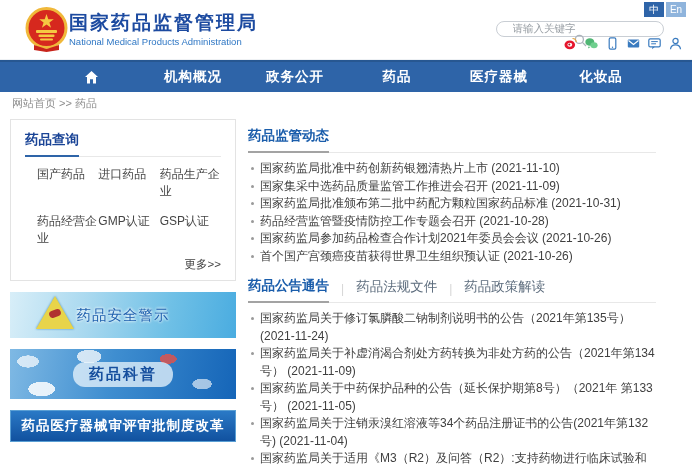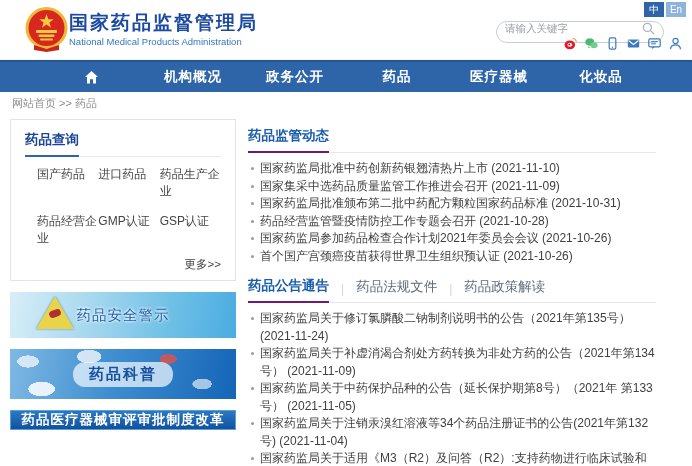--- a/index.html
+++ b/index.html
@@ -13,23 +13,23 @@
   .brand-text { }
   .brand-title { font-size:19px; font-weight:bold; color:#1c4aa0; letter-spacing:2px; line-height:1.2; }
   .brand-sub { font-size:9.5px; color:#2f77c4; margin-top:2px; }
 
   .lang-toggle { position:absolute; top:2px; right:6px; display:flex; }
   .lang-btn { width:20px; height:15px; font-size:10px; color:#fff; display:flex;
     align-items:center; justify-content:center; cursor:pointer; }
   .lang-zh { background:#2e64a8; }
   .lang-en { background:#8fb4dc; margin-left:2px; }
 
-  .searchbox { position:absolute; top:21px; right:28px; width:168px; height:22px;
+  .searchbox { position:absolute; top:21px; right:28px; width:168px; height:16px;
     border:1px solid #c9ced4; border-radius:12px; background:#fff;
-    display:flex; align-items:flex-start; padding:0 8px; }
+    display:flex; align-items:center; padding:0 8px;flex-direction:column; }
   .searchbox input { border:none; outline:none; flex:1; font-size:10.5px; color:#333;
     background:transparent; font-family:inherit; }
   .searchbox input::placeholder { color:#9aa0a6; }
   .search-icon { width:13px; height:13px; flex:0 0 13px; }
 
   .social-row { position:absolute; top:37px; right:10px; display:flex; gap:8px; align-items:center; }
   .social-row .sicon { width:13px; height:13px; display:block; cursor:pointer; }
 
   
   .nav { height:32px; background:#2e64a8; border-top:2px solid #275791; display:flex;
@@ -71,29 +71,29 @@
   .banner-2 { height:50px;
     background:
       radial-gradient(ellipse 22px 12px at 14% 80%, rgba(255,255,255,.85) 60%, transparent 61%),
       radial-gradient(ellipse 18px 10px at 8% 25%, rgba(255,255,255,.7) 60%, transparent 61%),
       radial-gradient(ellipse 16px 9px at 85% 70%, rgba(255,255,255,.6) 60%, transparent 61%),
       radial-gradient(ellipse 14px 8px at 70% 20%, rgba(230,80,70,.8) 60%, transparent 61%),
       radial-gradient(ellipse 20px 11px at 35% 15%, rgba(255,255,255,.75) 60%, transparent 61%),
       linear-gradient(100deg,#7fb9e4 0%,#3f8ed0 45%,#1565b8 100%); text-align: right; }
   .banner-2 .banner-label { font-size:15px; font-weight:bold; color:#164f9e;
     background:rgba(235,245,252,.75); padding:3px 16px; border-radius:12px; letter-spacing:2px; }
-  .banner-3 { height:20px; border:1px solid #5a9fd4;
+  .banner-3 { height:32px; border:1px solid #5a9fd4;
     background:linear-gradient(180deg,#2a79c6 0%,#11519f 100%); }
   .banner-3 .banner-label { font-size:13.5px; font-weight:bold; color:#fff; letter-spacing:1px; }
 
   
   .section { margin-top:8px; }
   .sec-head { display:flex; align-items:flex-end; border-bottom:1px solid #e8e8e8; }
   .sec-tab { font-size:13.5px; padding-bottom:6px; cursor:pointer; color:#5b6b7c; }
-  .sec-tab.active { color:#1a5dab; font-weight:bold; border-bottom:2px solid #701a75; margin-bottom:-1px; }
+  .sec-tab.active { color:#1a5dab; font-weight:bold; border-bottom:2px solid #a3a3a3; margin-bottom:-1px; }
   .tab-sep { color:#d5d5d5; margin:0 12px; font-size:12px; padding-bottom:6px; }
   .news-list { list-style:none; padding:7px 0 4px 2px; }
   .news-item { position:relative; font-size:12px; line-height:17.5px; color:#3f3f3f;
     padding-left:10px; cursor:pointer; }
   .news-item .dot { position:absolute; left:1px; top:7px; width:3px; height:3px;
     background:#9a9a9a; border-radius:50%; }
   .news-date { color:#3f3f3f; }
 </style>
 </head>
 <body>

